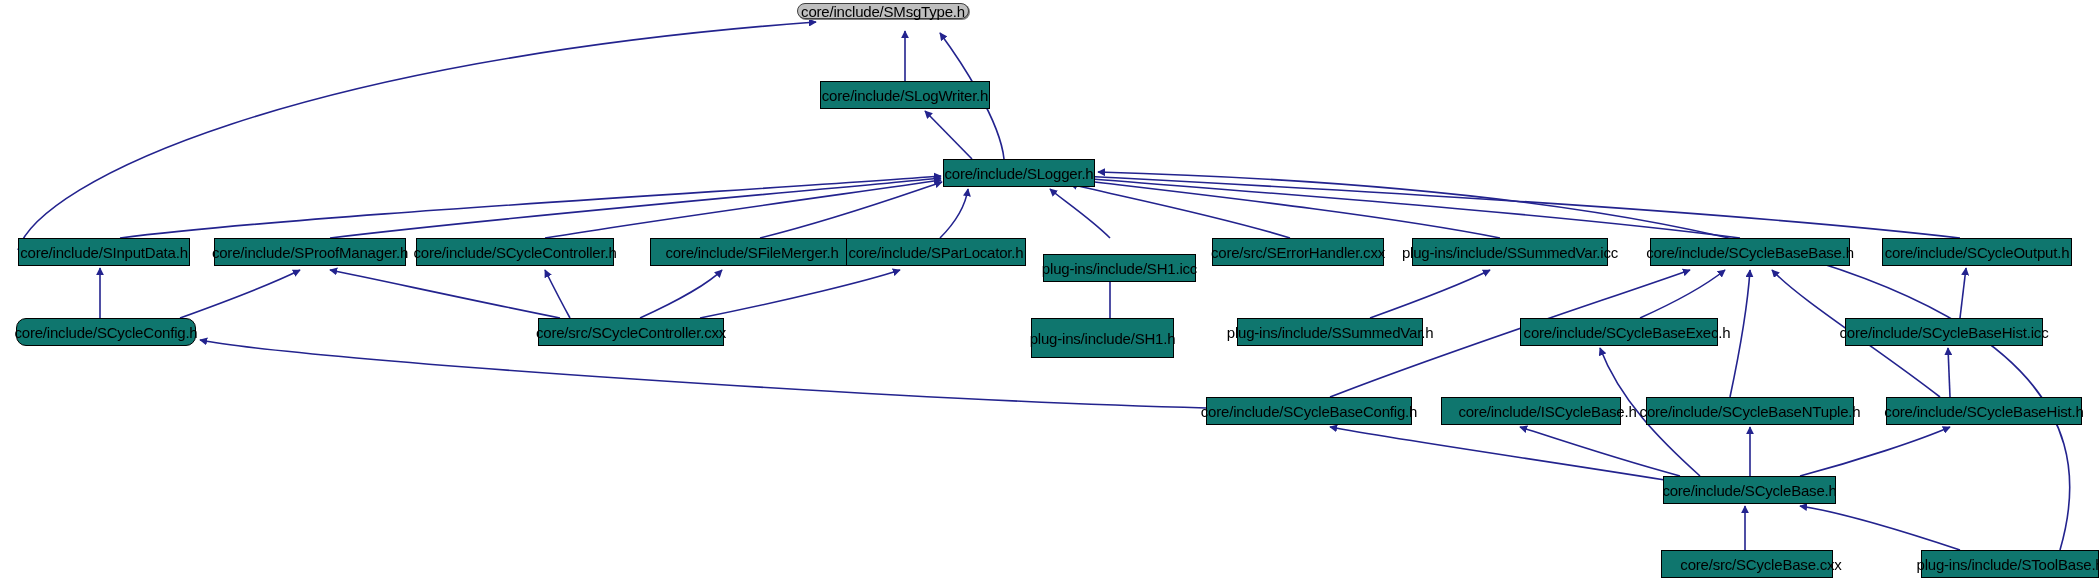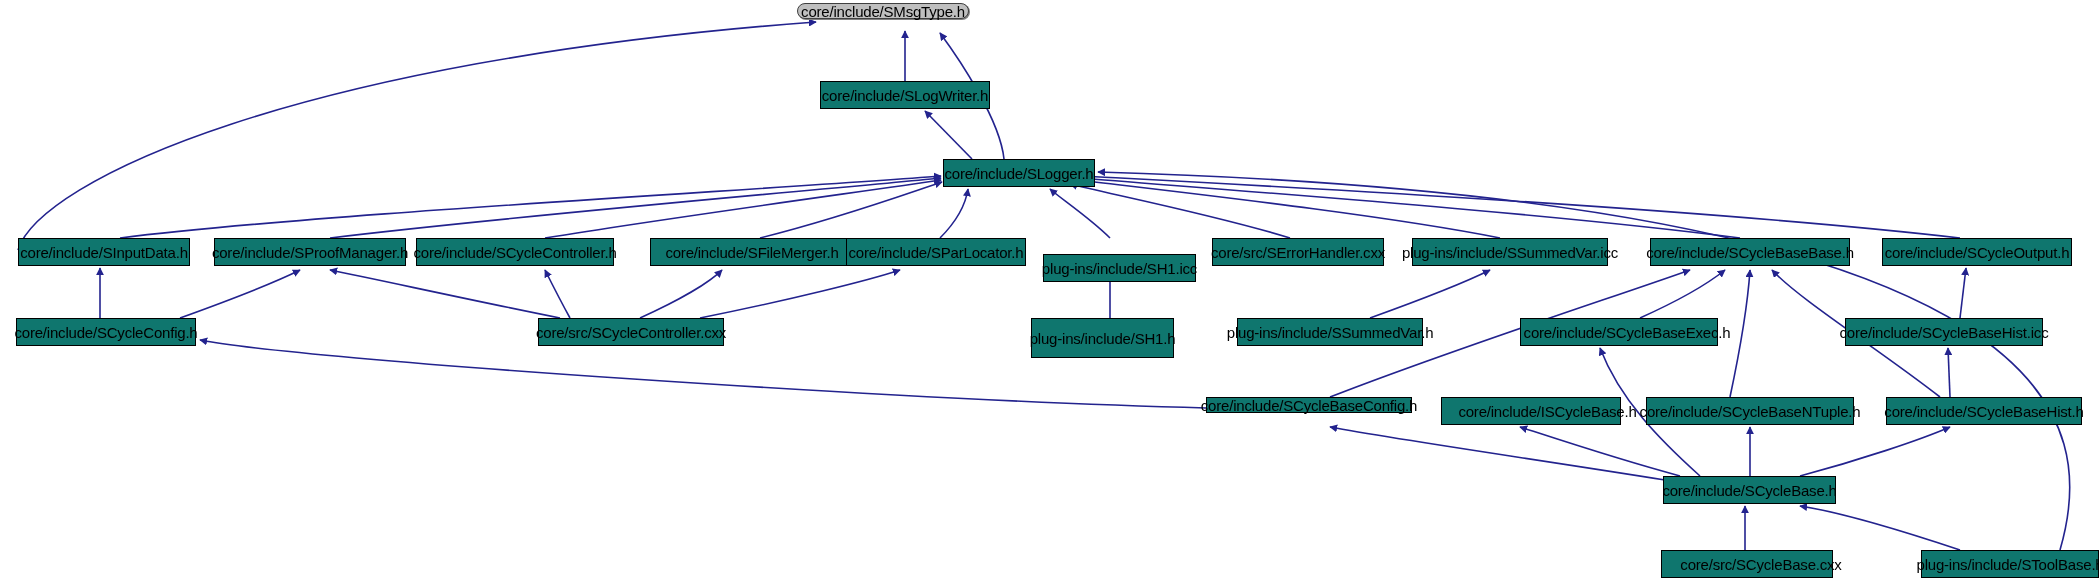--- a/index.html
+++ b/index.html
@@ -95,39 +95,39 @@
       </div>
       <div class="node" style="left: 1412px; top: 238px; width: 196px; height: 28px;">
         <span>plug-ins/include/SSummedVar.icc</span>
       </div>
       <div class="node" style="left: 1650px; top: 238px; width: 200px; height: 28px;">
         <span>core/include/SCycleBaseBase.h</span>
       </div>
       <div class="node" style="left: 1882px; top: 238px; width: 190px; height: 28px;">
         <span>core/include/SCycleOutput.h</span>
       </div>
-      <div class="node" style="left: 16px; top: 318px; width: 180px; height: 28px;">
+      <div class="node" style="left: 16px; top: 318px; width: 180px; height: 28px; border-radius: 10px;">
         <span>core/include/SCycleConfig.h</span>
       </div>
       <div class="node" style="left: 538px; top: 318px; width: 186px; height: 28px; align-items: center;">
         <span>core/src/SCycleController.cxx</span>
       </div>
       <div class="node" style="left: 1031px; top: 318px; width: 143px; height: 40px;">
         <span>plug-ins/include/SH1.h</span>
       </div>
       <div class="node" style="left: 1237px; top: 318px; width: 186px; height: 28px;">
         <span>plug-ins/include/SSummedVar.h</span>
       </div>
       <div class="node" style="left: 1520px; top: 318px; width: 198px; height: 28px; padding-left: 16px;">
         <span>core/include/SCycleBaseExec.h</span>
       </div>
       <div class="node" style="left: 1845px; top: 318px; width: 198px; height: 28px; text-align: right;">
         <span>core/include/SCycleBaseHist.icc</span>
       </div>
-      <div class="node" style="left: 1206px; top: 397px; width: 206px; height: 16px;">
+      <div class="node" style="left: 1206px; top: 397px; width: 206px; height: 28px;">
         <span>core/include/SCycleBaseConfig.h</span>
       </div>
       <div class="node" style="left: 1441px; top: 397px; width: 180px; height: 28px; padding-left: 33px;">
         <span>core/include/ISCycleBase.h</span>
       </div>
       <div class="node" style="left: 1646px; top: 397px; width: 208px; height: 28px;">
         <span>core/include/SCycleBaseNTuple.h</span>
       </div>
       <div class="node" style="left: 1886px; top: 397px; width: 196px; height: 28px; text-align: center;">
         <span>core/include/SCycleBaseHist.h</span>

